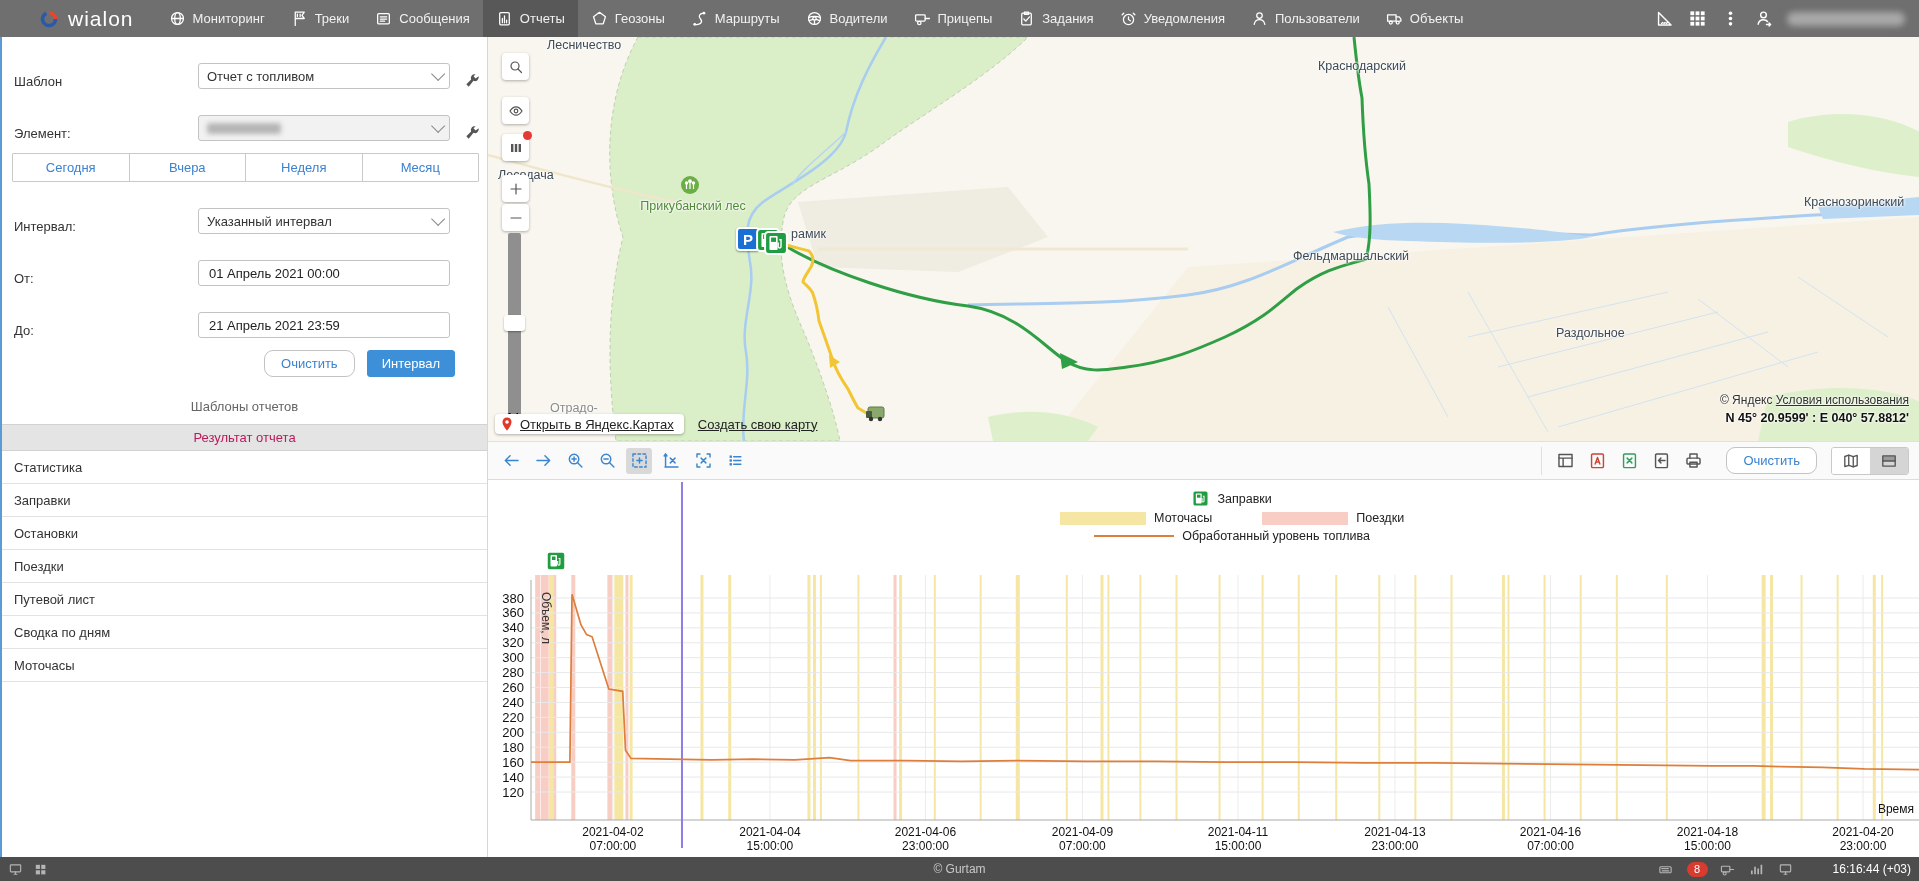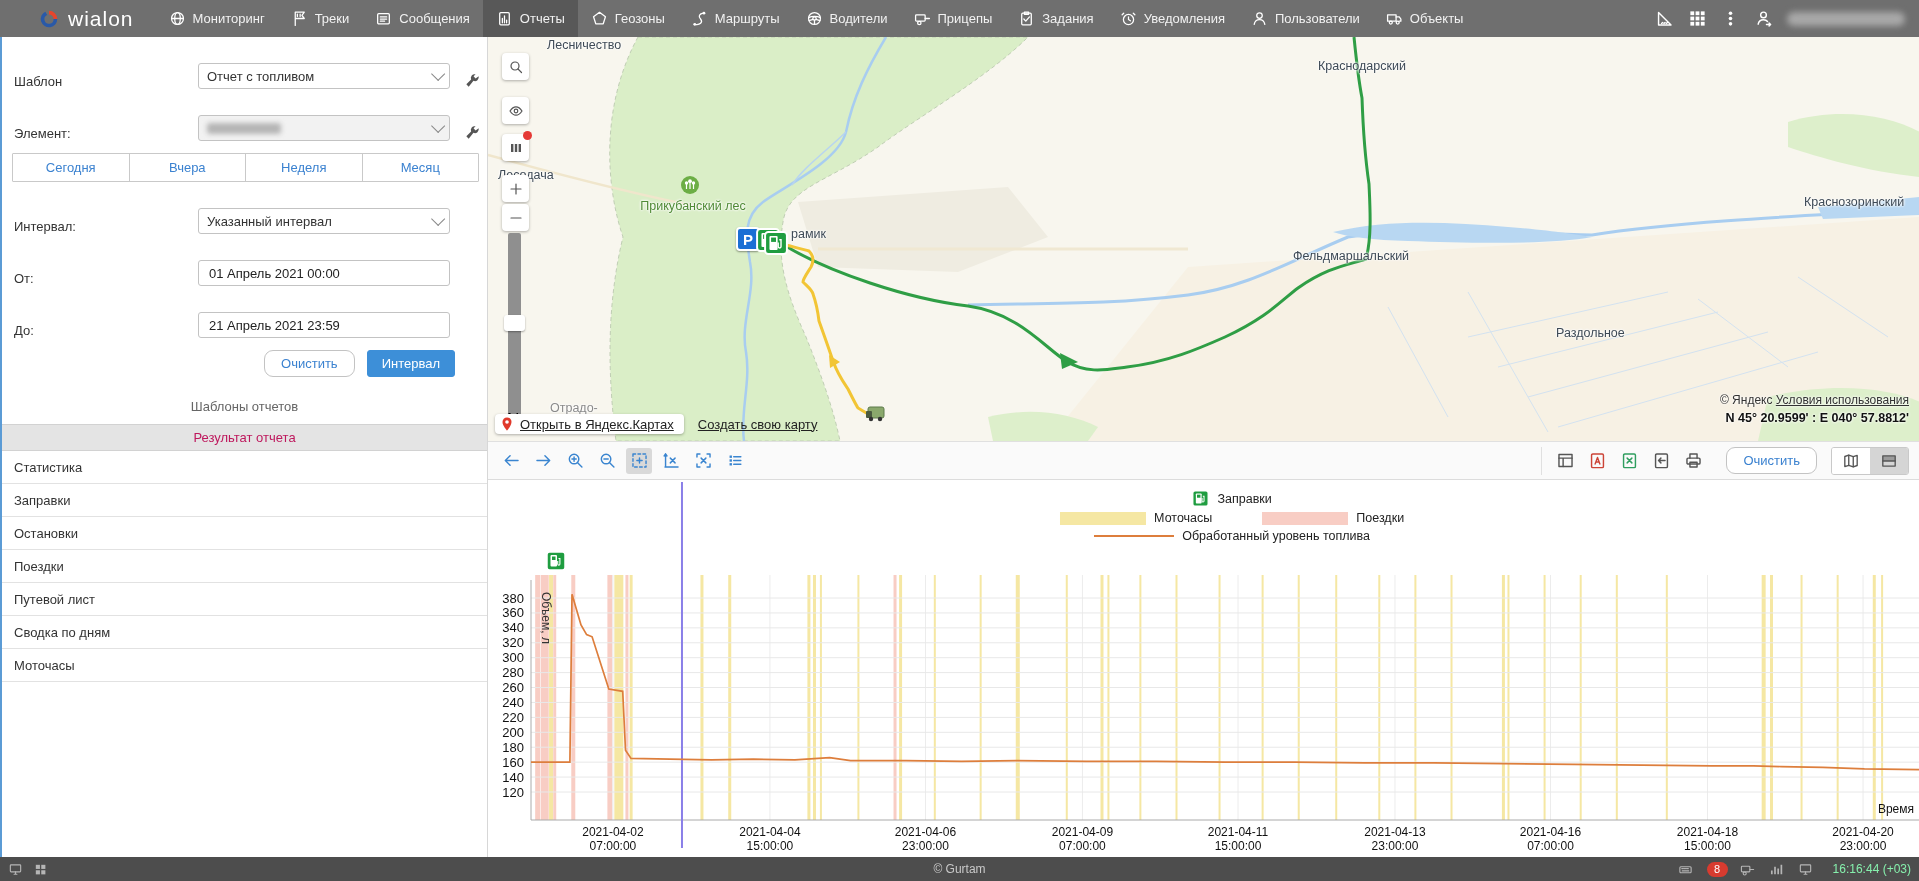--- a/index.html
+++ b/index.html
@@ -93,21 +93,21 @@
   .lg-line{width:80px;height:0;border-top:2px solid #dd7e3c;display:inline-block;}
   .lg-fuelicon{width:17px;height:17px;display:inline-flex;}
   .lg-gap{width:34px;}
 
   
   .statusbar{flex:0 0 24px;background:#4d4d4d;display:flex;align-items:center;color:#c9c9c9;font-size:12px;padding:0 8px;}
   .statusbar .ic{width:15px;height:15px;color:#b5b5b5;display:inline-flex;margin-right:10px;cursor:pointer;}
   .sb-center{position:absolute;left:0;right:0;text-align:center;pointer-events:none;}
   .sb-rt{margin-left:auto;display:flex;align-items:center;gap:4px;}
   .badge{min-width:15px;height:15px;border-radius:8px;background:#d83b2f;color:#fff;font-size:11px;display:flex;align-items:center;justify-content:center;padding:0 3px;margin-right:8px;}
-  .sb-time{color:#86efac;margin-left:6px;white-space:nowrap;}
+  .sb-time{color:#ffffff;margin-left:26px;white-space:nowrap;}
 </style>
 </head>
 <body>
 
 <div class="app">
 
   <header class="topnav">
     <div class="logo">
       <span class="logo-swirl">
         <svg viewBox="0 0 24 24">

